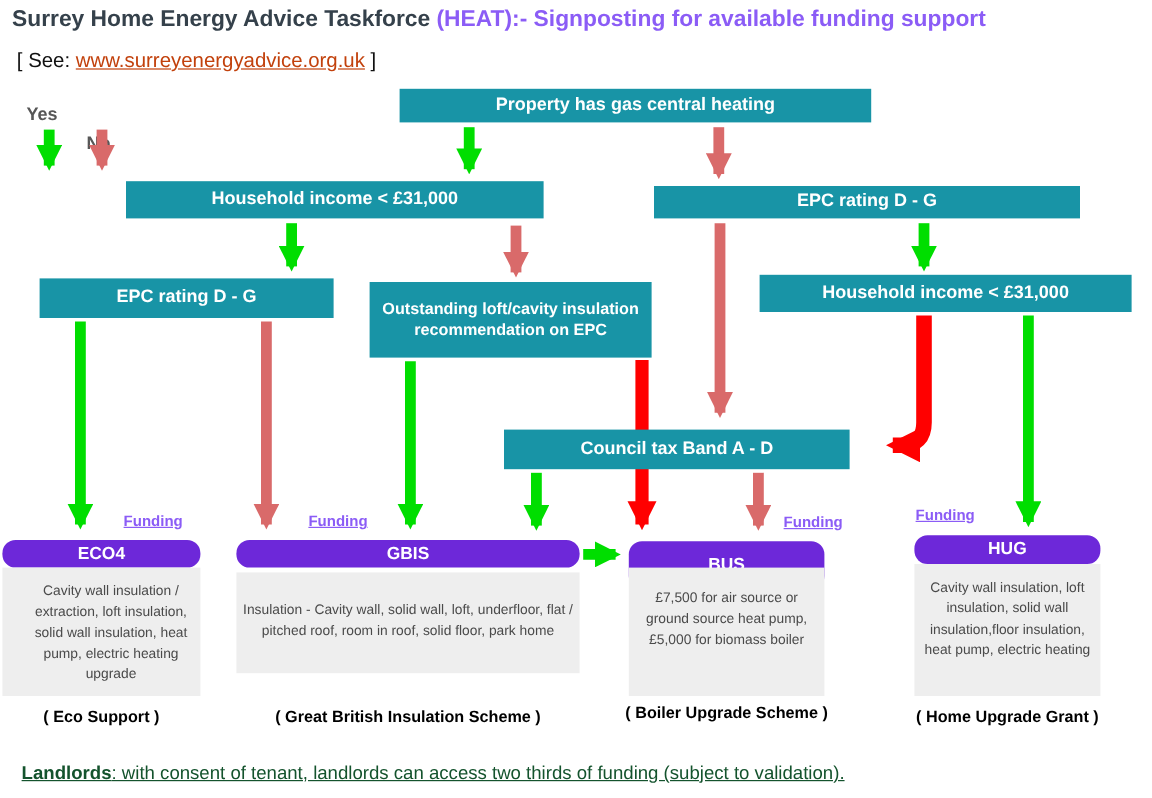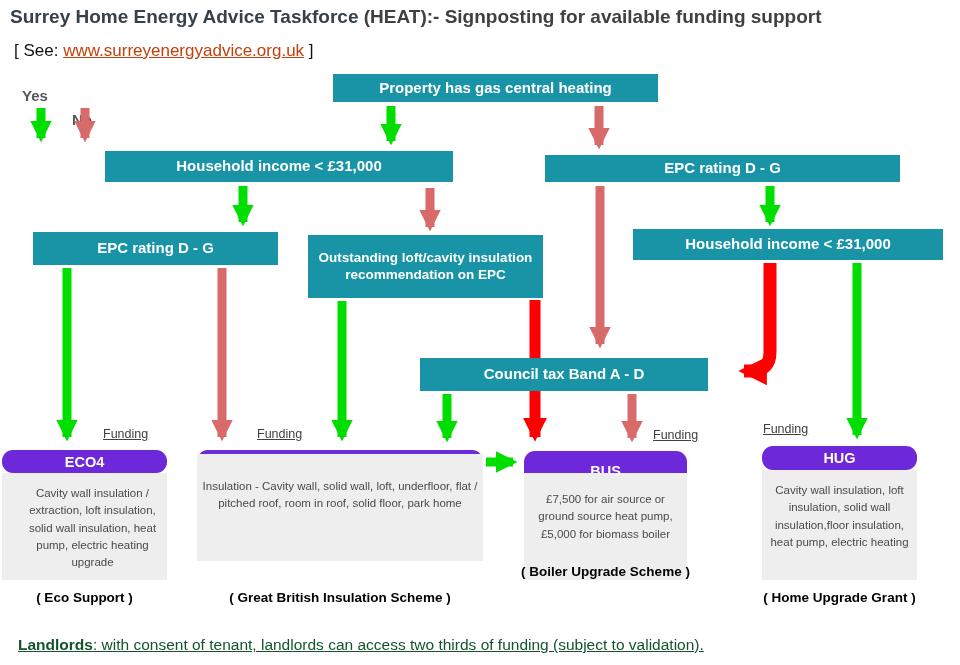--- a/index.html
+++ b/index.html
@@ -3,72 +3,72 @@
 <meta charset="utf-8">
 <style>
   html,body{margin:0;padding:0;background:#fff;}
   #canvas{
     position:relative;width:960px;height:665px;background:#ffffff;
     font-family:"Liberation Sans", sans-serif;overflow:hidden;
   }
   
   .title{position:absolute;left:10px;top:6px;font-size:19px;font-weight:bold;white-space:nowrap;}
   .title .t-main{color:#35414b;}
-  .title .t-rest{color:#404040;}
+  .title .t-rest{color:#8b5cf6;}
   .see-line{position:absolute;left:14px;top:41px;font-size:17px;color:#111;white-space:nowrap;}
   .see-line a{color:#c2410c;text-decoration:underline;}
   .legend-label{position:absolute;font-size:15px;font-weight:bold;color:#575757;}
   #legend-yes{left:22px;top:87px;}
   #legend-no{left:72px;top:87px;margin-top:24px;}
   
   .tbox{
     position:absolute;background:#1894a6;color:#ffffff;font-weight:bold;
     display:flex;align-items:center;justify-content:center;text-align:center;
     line-height:1.25;z-index:2;
   }
-  #box-property{left:333px;top:74px;width:325px;height:28px;font-size:15px;}
+  #box-property{left:333px;top:74px;width:393px;height:28px;font-size:15px;}
   #box-income-left{left:105px;top:151px;width:348px;height:31px;font-size:15px;}
   #box-epc-left{left:33px;top:232px;width:245px;height:33px;font-size:15px;}
   #box-outstanding{left:308px;top:235px;width:235px;height:63px;font-size:13.5px;padding:0 6px;box-sizing:border-box;}
   #box-epc-right{left:545px;top:155px;width:355px;height:27px;font-size:15px;}
   #box-income-right{left:633px;top:229px;width:310px;height:31px;font-size:15px;}
   #box-counciltax{left:420px;top:358px;width:288px;height:33px;font-size:15px;}
   
   .funding{
-    position:absolute;font-size:12.5px;font-weight:normal;color:#404040;
+    position:absolute;font-size:12.5px;font-weight:bold;color:#8b5cf6;
     text-decoration:underline;z-index:2;
   }
   #funding-1{left:103px;top:427px;}
   #funding-2{left:257px;top:427px;}
   #funding-3{left:653px;top:428px;}
   #funding-4{left:763px;top:422px;}
   
   .scheme-header{
     position:absolute;background:#6d28d9;color:#fff;font-weight:bold;font-size:14.5px;
     display:flex;align-items:center;justify-content:center;z-index:2;border-radius:11px;
   }
   .scheme-body{
     position:absolute;background:#eeeeee;color:#4a4a4a;font-size:11.5px;line-height:1.5;
     text-align:center;box-sizing:border-box;z-index:2;
   }
   #eco4-header{left:2px;top:450px;width:165px;height:23px;}
   #eco4-body{left:2px;top:473px;width:165px;height:107px;padding:12px 4px 0 20px;}
   #gbis-header{left:197px;top:450px;width:286px;height:23px;}
-  #gbis-body{left:197px;top:454px;width:286px;height:107px;padding:24px 5px 0 5px;}
+  #gbis-body{left:197px;top:477px;width:286px;height:84px;padding:24px 5px 0 5px;}
   #bus-header{left:524px;top:451px;width:163px;height:40px;}
   #bus-body{left:524px;top:473px;width:163px;height:107px;padding:18px 5px 0 5px;}
   #hug-header{left:762px;top:446px;width:155px;height:24px;}
   #hug-body{left:762px;top:470px;width:155px;height:110px;padding:12px 4px 0 4px;}
   .caption{
     position:absolute;font-size:13.5px;font-weight:bold;color:#000;
     text-align:center;z-index:2;white-space:nowrap;
   }
   #caption-eco4{left:2px;top:590px;width:165px;}
   #caption-gbis{left:177px;top:590px;width:326px;}
-  #caption-bus{left:514px;top:564px;width:183px;}
+  #caption-bus{left:514px;top:586px;width:183px;}
   #caption-hug{left:742px;top:590px;width:195px;}
   
   .landlords{position:absolute;left:18px;top:636px;font-size:15.5px;color:#14532d;white-space:nowrap;text-decoration:underline;}
   .landlords b{font-weight:bold;}
   
   #arrows{position:absolute;left:0;top:0;z-index:1;pointer-events:none;}
 </style>
 </head>
 <body>
 

